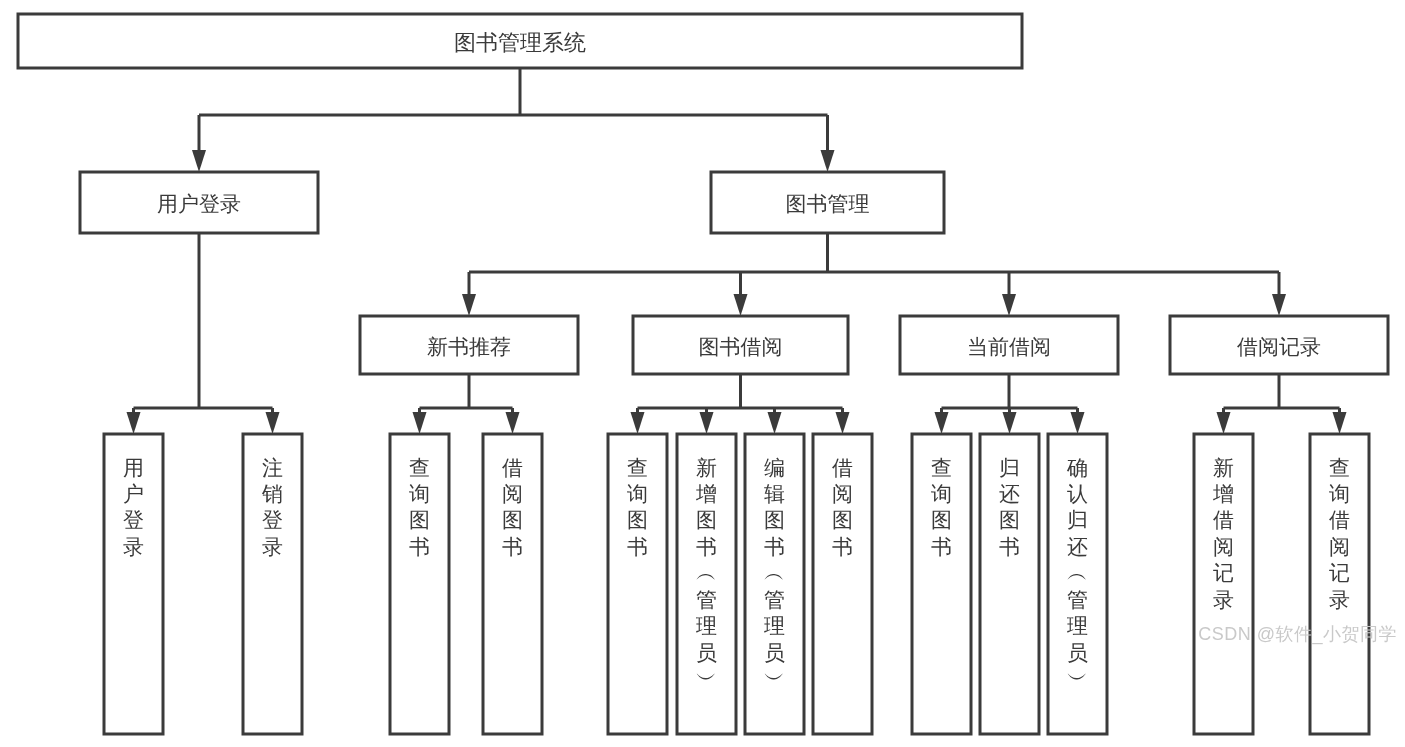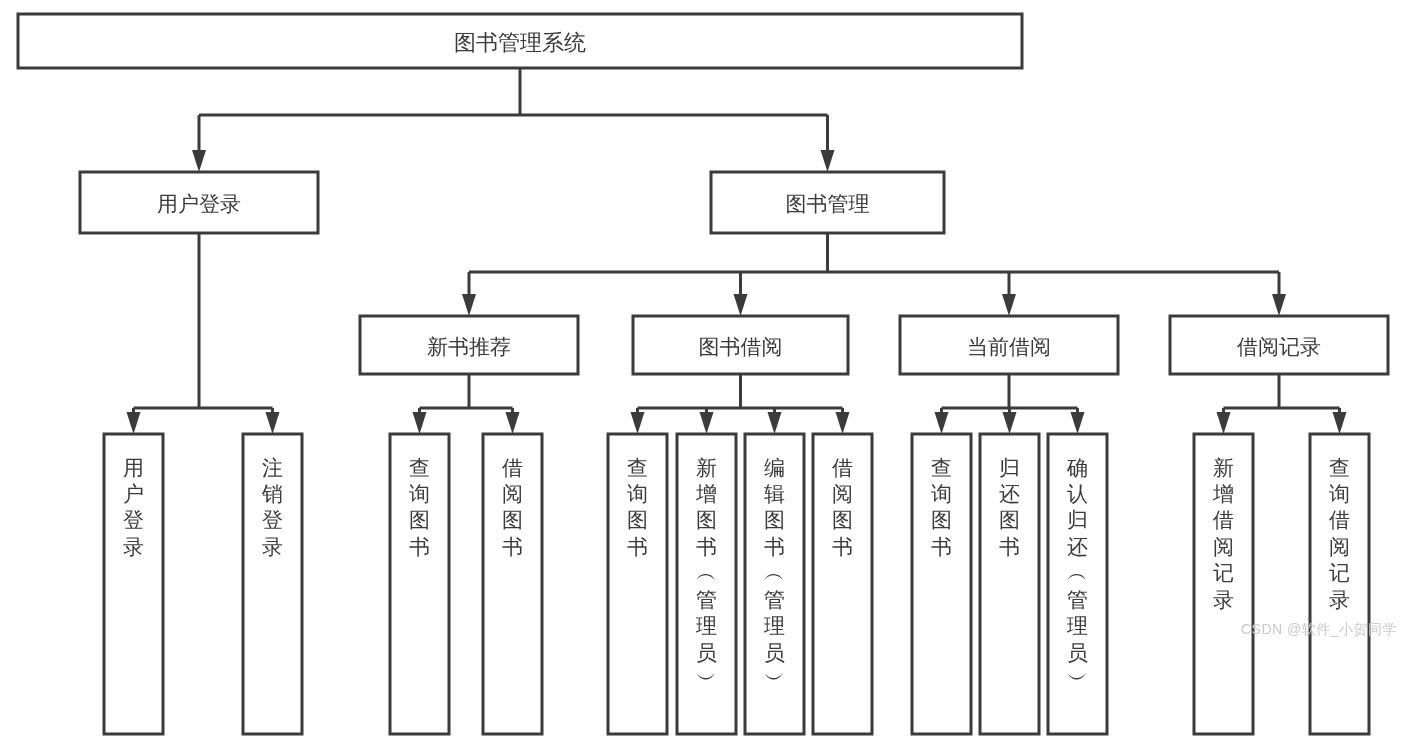--- a/index.html
+++ b/index.html
@@ -50,23 +50,23 @@
   }
   .node-label.horizontal {
     text-anchor: middle;
   }
   .node-label.vertical {
     text-anchor: middle;
   }
   .watermark-text {
     position: absolute;
     right: 8px;
-    bottom: 20px;
+    bottom: 13px;
     color: #c9c9c9;
-    font-size: 14px;
+    font-size: 18px;
     font-family: "Liberation Sans", "DejaVu Sans", sans-serif;
     letter-spacing: 0.5px;
     white-space: nowrap;
     user-select: none;
   }
 </style>
 </head>
 <body>
 
 <div id="diagram-root">

